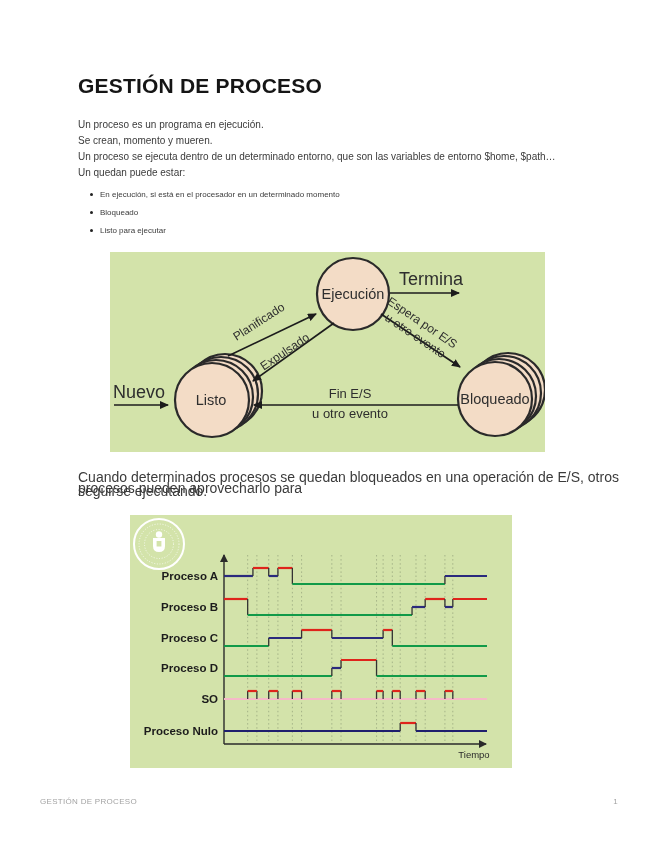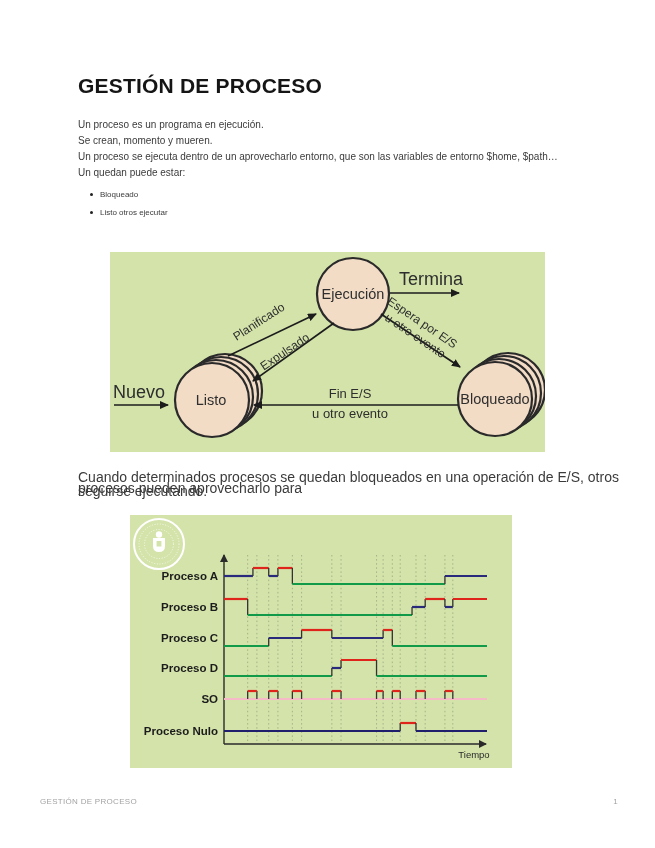--- a/index.html
+++ b/index.html
@@ -30,32 +30,36 @@
   text{font-family:"Liberation Sans", sans-serif}
 </style>
 </head>
 <body>
 
 <div class="abs" id="doc-title">GESTIÓN DE PROCESO</div>
 
 <div class="abs" id="intro">
   <div class="para">Un proceso es un programa en ejecución.</div>
   <div class="para">Se crean, momento y mueren.</div>
-  <div class="para">Un proceso se ejecuta dentro de un aprovecharlo entorno, que son las variables de entorno $home, $path…</div>
+  <div class="para">Un proceso se ejecuta dentro de un determinado entorno, que son las variables de entorno $home, $path…</div>
   <div class="para">Un quedan puede estar:</div>
 </div>
 
 <div class="abs" id="bullets">
+  <div class="bullet-item">
+    <span class="bullet-dot"></span>
+    <span class="bullet-text">En ejecución, si está en el procesador en un determinado momento</span>
+  </div>
   <div class="bullet-item">
     <span class="bullet-dot"></span>
     <span class="bullet-text">Bloqueado</span>
   </div>
   <div class="bullet-item">
     <span class="bullet-dot"></span>
-    <span class="bullet-text">Listo otros ejecutar</span>
+    <span class="bullet-text">Listo para ejecutar</span>
   </div>
 </div>
 
 <div class="abs figure" id="fig-state">
   <svg viewBox="0 0 435 200" width="435" height="200">
     <defs>
       <marker id="ah" markerWidth="10" markerHeight="8" refX="8" refY="4" orient="auto" markerUnits="userSpaceOnUse">
         <path d="M0,0 L9,4 L0,8 z" fill="#1c1c1c"></path>
       </marker>
     </defs>

